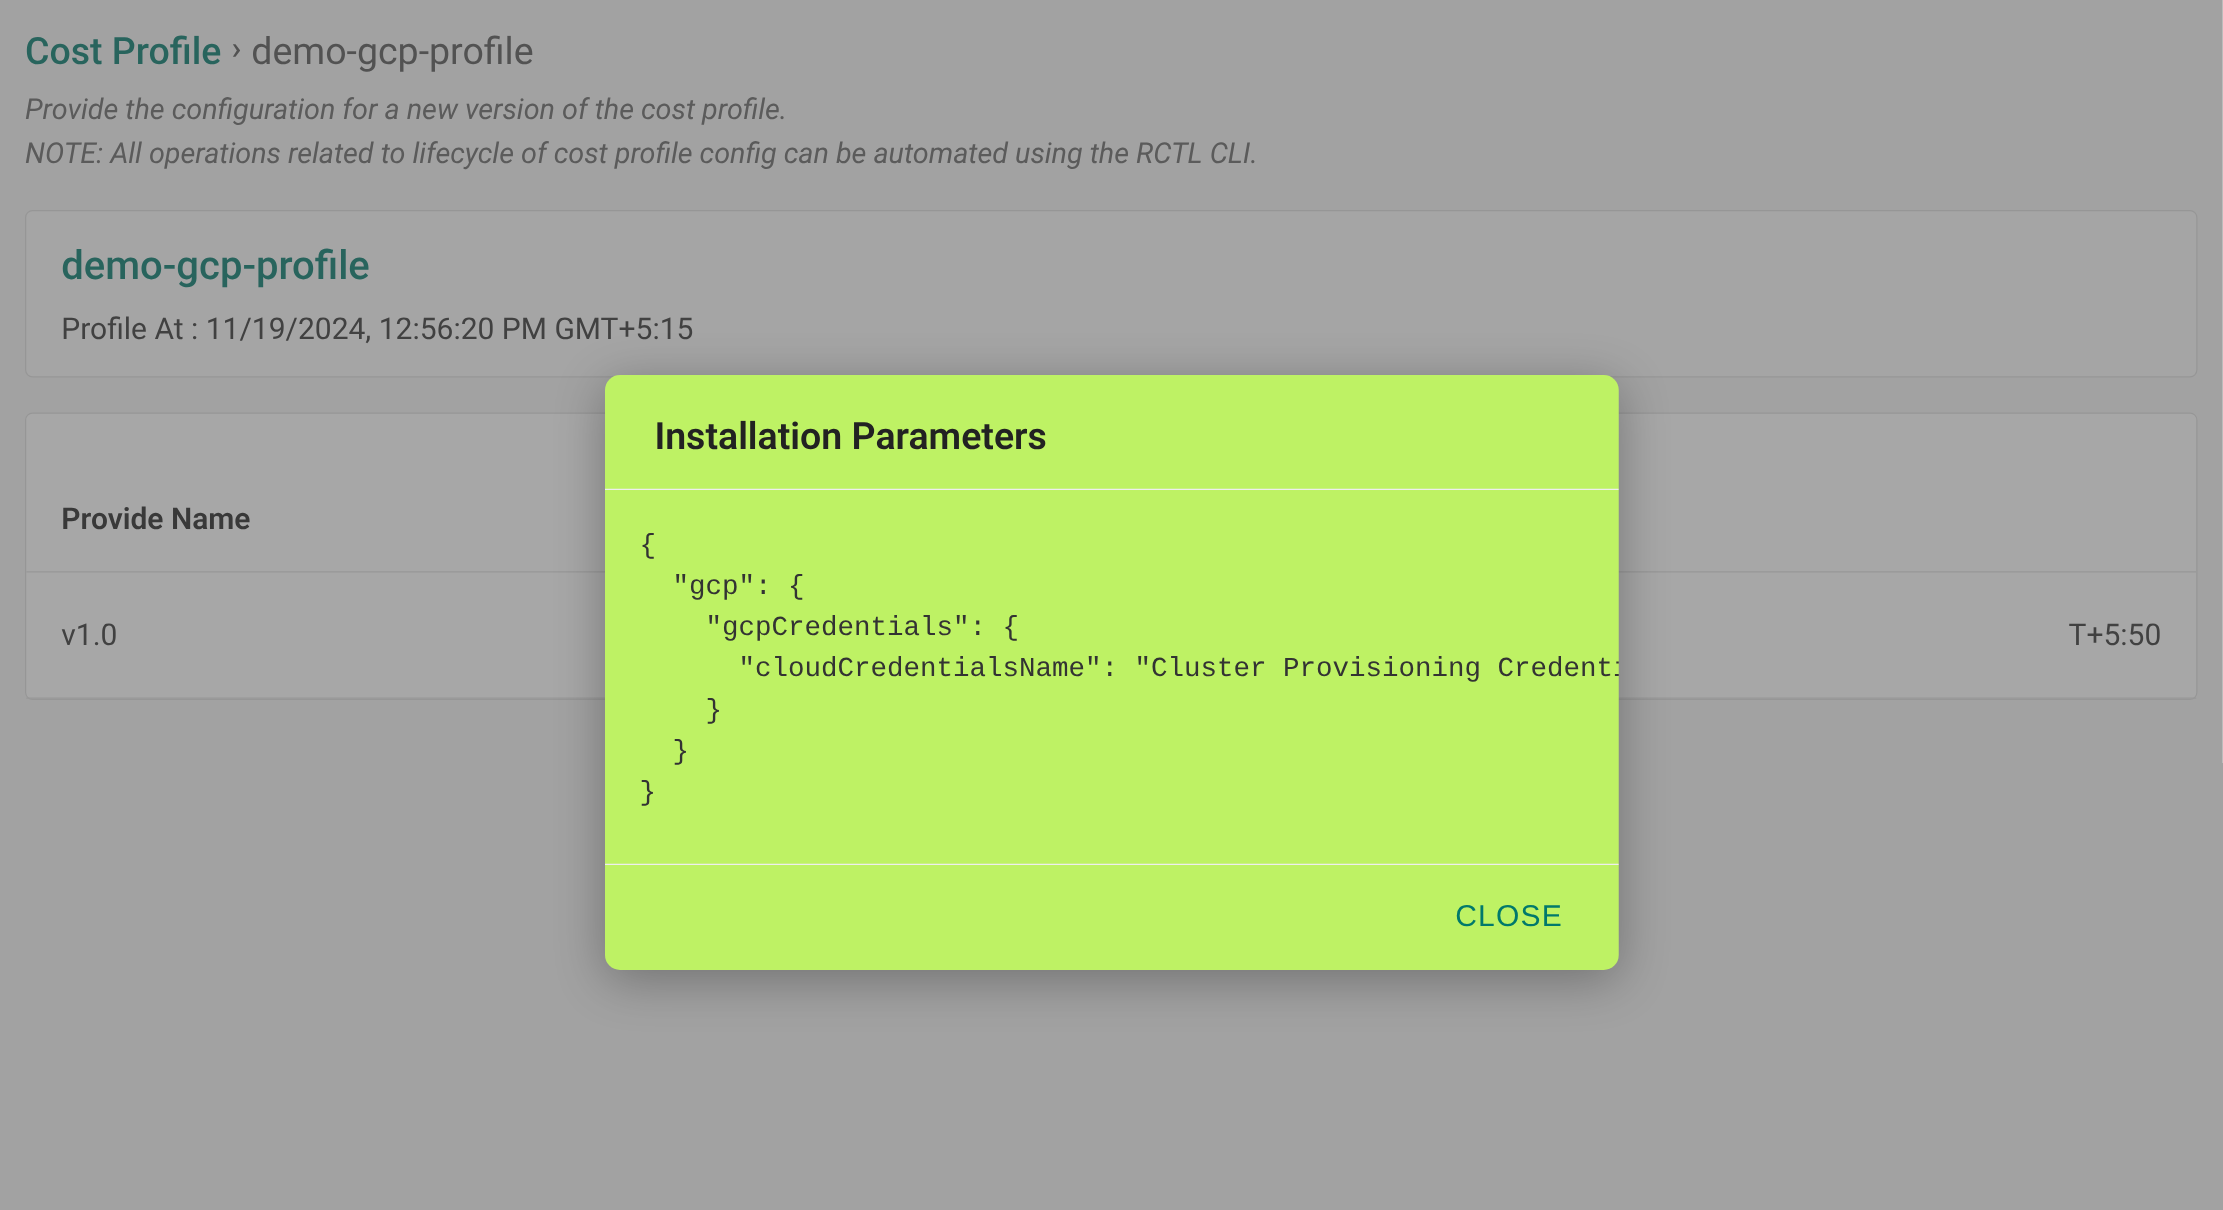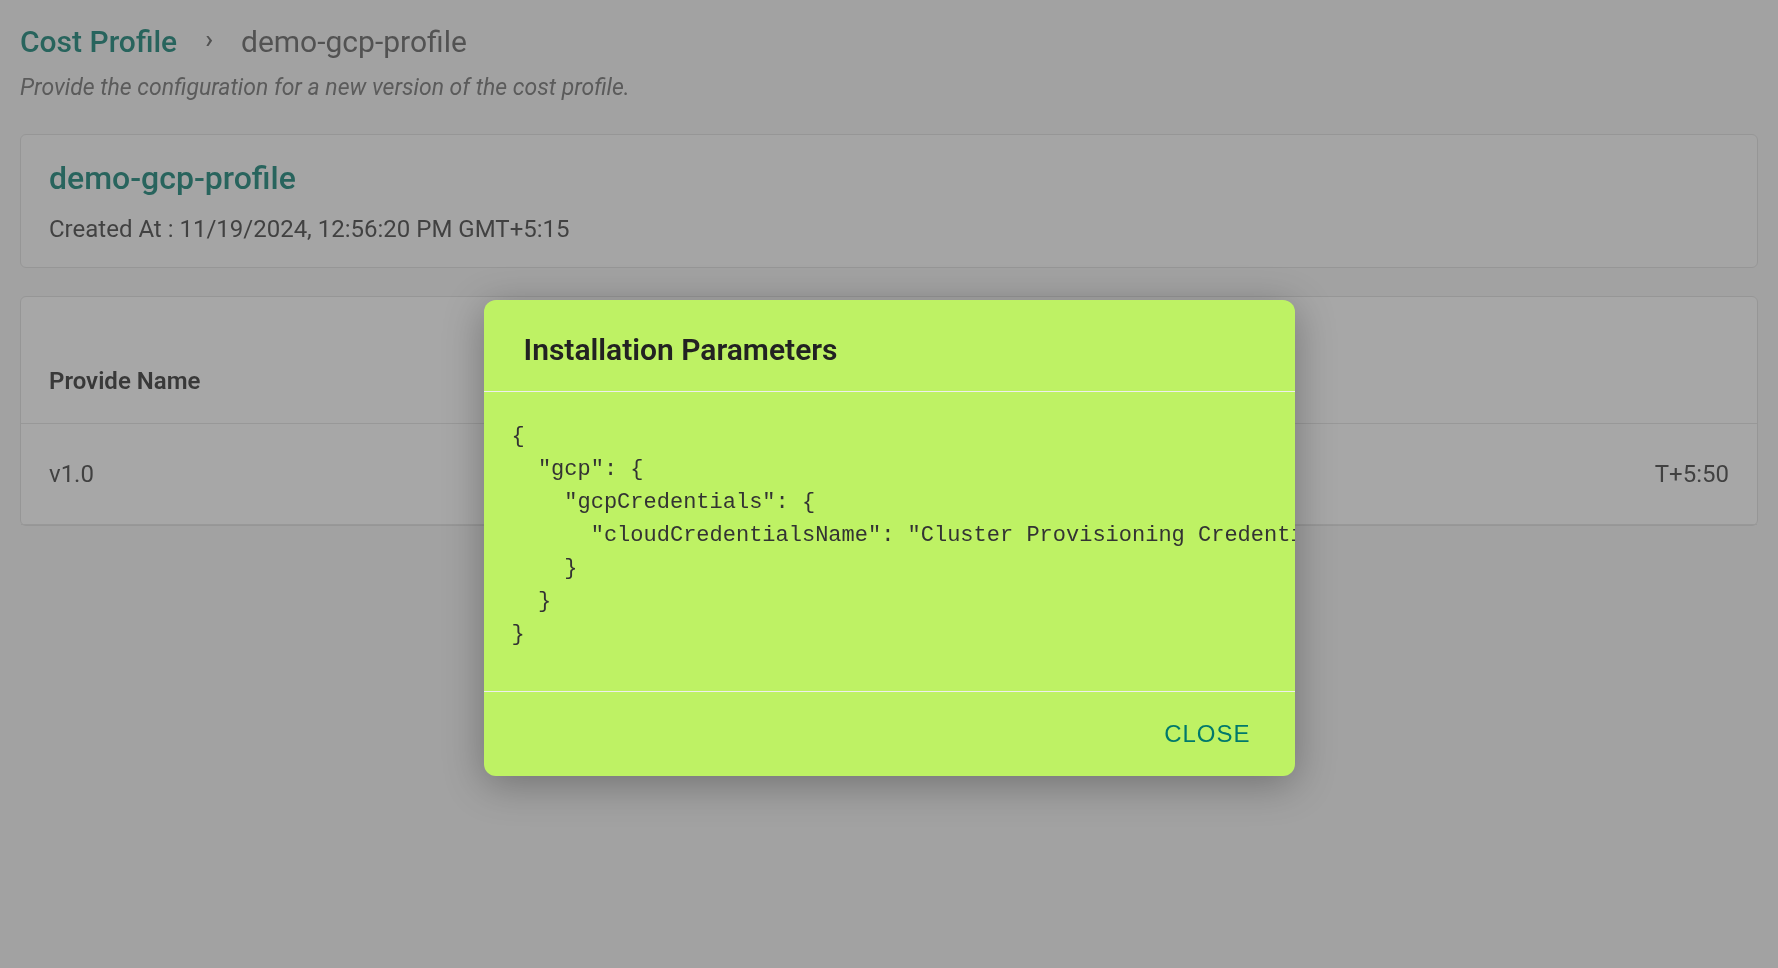--- a/index.html
+++ b/index.html
@@ -17,21 +17,21 @@
     }
     .page {
       padding: 24px 20px;
     }
     .breadcrumb {
       font-size: 30px;
       font-weight: 500;
       margin-bottom: 12px;
       display: flex;
       align-items: flex-start;
-      gap: 28px;
+      gap: 8px;
     }
     .breadcrumb-root {
       color: #00796b;
     }
     .breadcrumb-sep {
       color: #555;
       font-size: 26px;
     }
     .breadcrumb-current {
       color: #555;
@@ -142,26 +142,27 @@
 
 <div class="page">
   <div class="breadcrumb">
     <span class="breadcrumb-root">Cost Profile</span>
     <span class="breadcrumb-sep">›</span>
     <span class="breadcrumb-current">demo-gcp-profile</span>
   </div>
 
   <div class="subtitle">
     <div>Provide the configuration for a new version of the cost profile.</div>
+    <div>NOTE: All operations related to lifecycle of cost profile config can be automated using the RCTL CLI.</div>
   </div>
 
   <div class="profile-card">
     <div class="profile-name">demo-gcp-profile</div>
     <div class="created-at">
-      <span class="created-at-label">Created At :</span>
+      <span class="created-at-label">Profile At :</span>
       <span> </span>
       <span>11/19/2024, 12:56:20 PM GMT+5:15</span>
     </div>
   </div>
 
   <div class="table-card">
     <div class="table-header">Provide Name</div>
     <div class="table-row">
       <span>v1.0</span>
       <span class="row-right">T+5:50</span>

